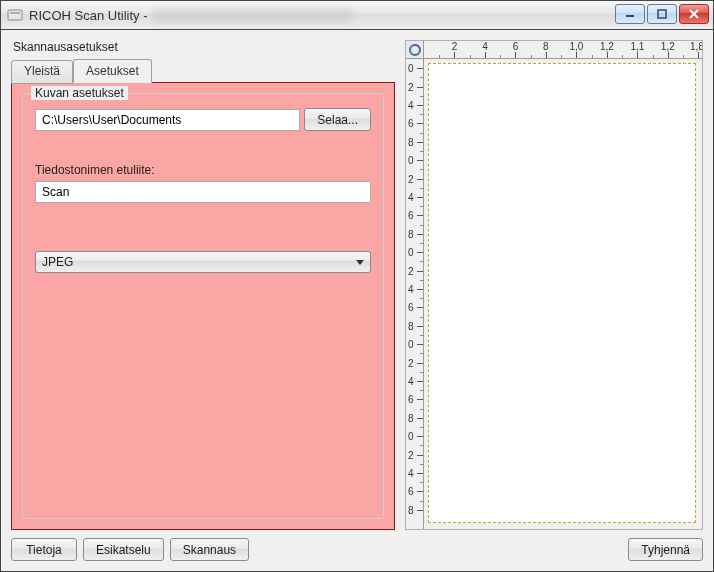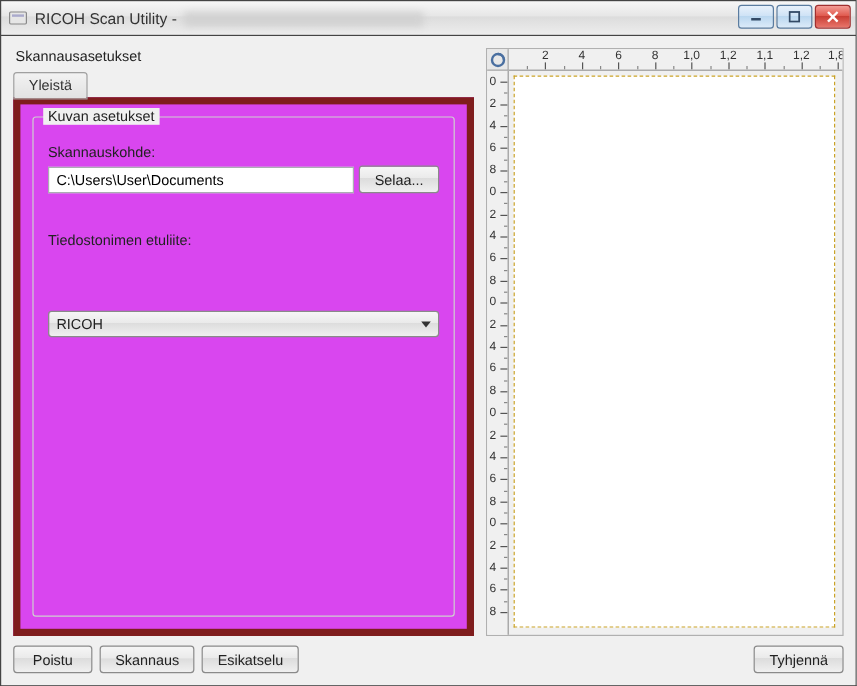--- a/index.html
+++ b/index.html
@@ -117,26 +117,26 @@
     background: #f0f0f0;
     border-bottom: 1px solid #f0f0f0;
     font-weight: 400;
   }
   .tab.inactive {
     background: linear-gradient(to bottom,#f2f2f2,#e2e2e2);
     top: 2px;
     padding-top: 3px;
   }
   .tab-body {
-    border: 6px solid #7f1d1d;
+    border: 1px solid #7f1d1d;
     flex: 1;
     padding: 10px;
     position: relative;
     z-index: 1;
-    background: #d946ef;
+    background: #fca5a5;
   }
 
   
   .groupbox {
     border: 1px solid #cfcfcf;
     border-radius: 3px;
     padding: 14px 12px 12px 12px;
     position: relative;
     height: 100%;
   }
@@ -282,40 +282,41 @@
   </div>
 </div>
 
 <div class="client">
   <div class="upper">
 
     <div class="left-pane">
       <div class="section-label">Skannausasetukset</div>
       <div class="tabs-strip">
         <div class="tab inactive">Yleistä</div>
+        <div class="tab active">Asetukset</div>
       </div>
       <div class="tab-body">
         <div class="groupbox">
           <div class="legend">Kuvan asetukset</div>
 
-          <div class="field-label">Skannauskohde:</div>
           <div class="row">
             <input class="text" type="text" style="flex: 1 1 0%;" value="C:\Users\User\Documents">
             <button class="btn">Selaa...</button>
           </div>
 
           <div class="spacer"></div>
 
           <div class="field-label">Tiedostonimen etuliite:</div>
+          <input class="text" type="text" value="Scan" style="">
 
           <div class="spacer"></div>
           <div class="spacer"></div>
 
           <div class="select">
-            <span>RICOH</span>
+            <span>JPEG</span>
             <span class="arrow"></span>
           </div>
         </div>
       </div>
     </div>
 
     <div class="right-pane">
       <div class="ruler-corner">
         <svg width="14" height="14">
             <circle cx="7" cy="7" r="5" fill="none" stroke="#4a6fa0" stroke-width="2"></circle>
@@ -428,19 +429,19 @@
           <div class="tick-minor-left" style="top: 423.2px;"></div>
           <div class="tick-major-left" style="top: 450.8px;"></div>
           <div class="tick-num-left" style="top: 450.8px;">8</div>
           <div class="tick-minor-left" style="top: 441.6px;"></div>
         </div>
       <div class="canvas"></div>
     </div>
   </div>
 
   <div class="button-bar">
-    <button class="btn">Poistu</button>
+    <button class="btn">Tietoja</button>
+    <button class="btn">Esikatselu</button>
     <button class="btn">Skannaus</button>
-    <button class="btn">Esikatselu</button>
     <div class="gapflex"></div>
     <button class="btn">Tyhjennä</button>
   </div>
 </div>
 
 </body></html>

